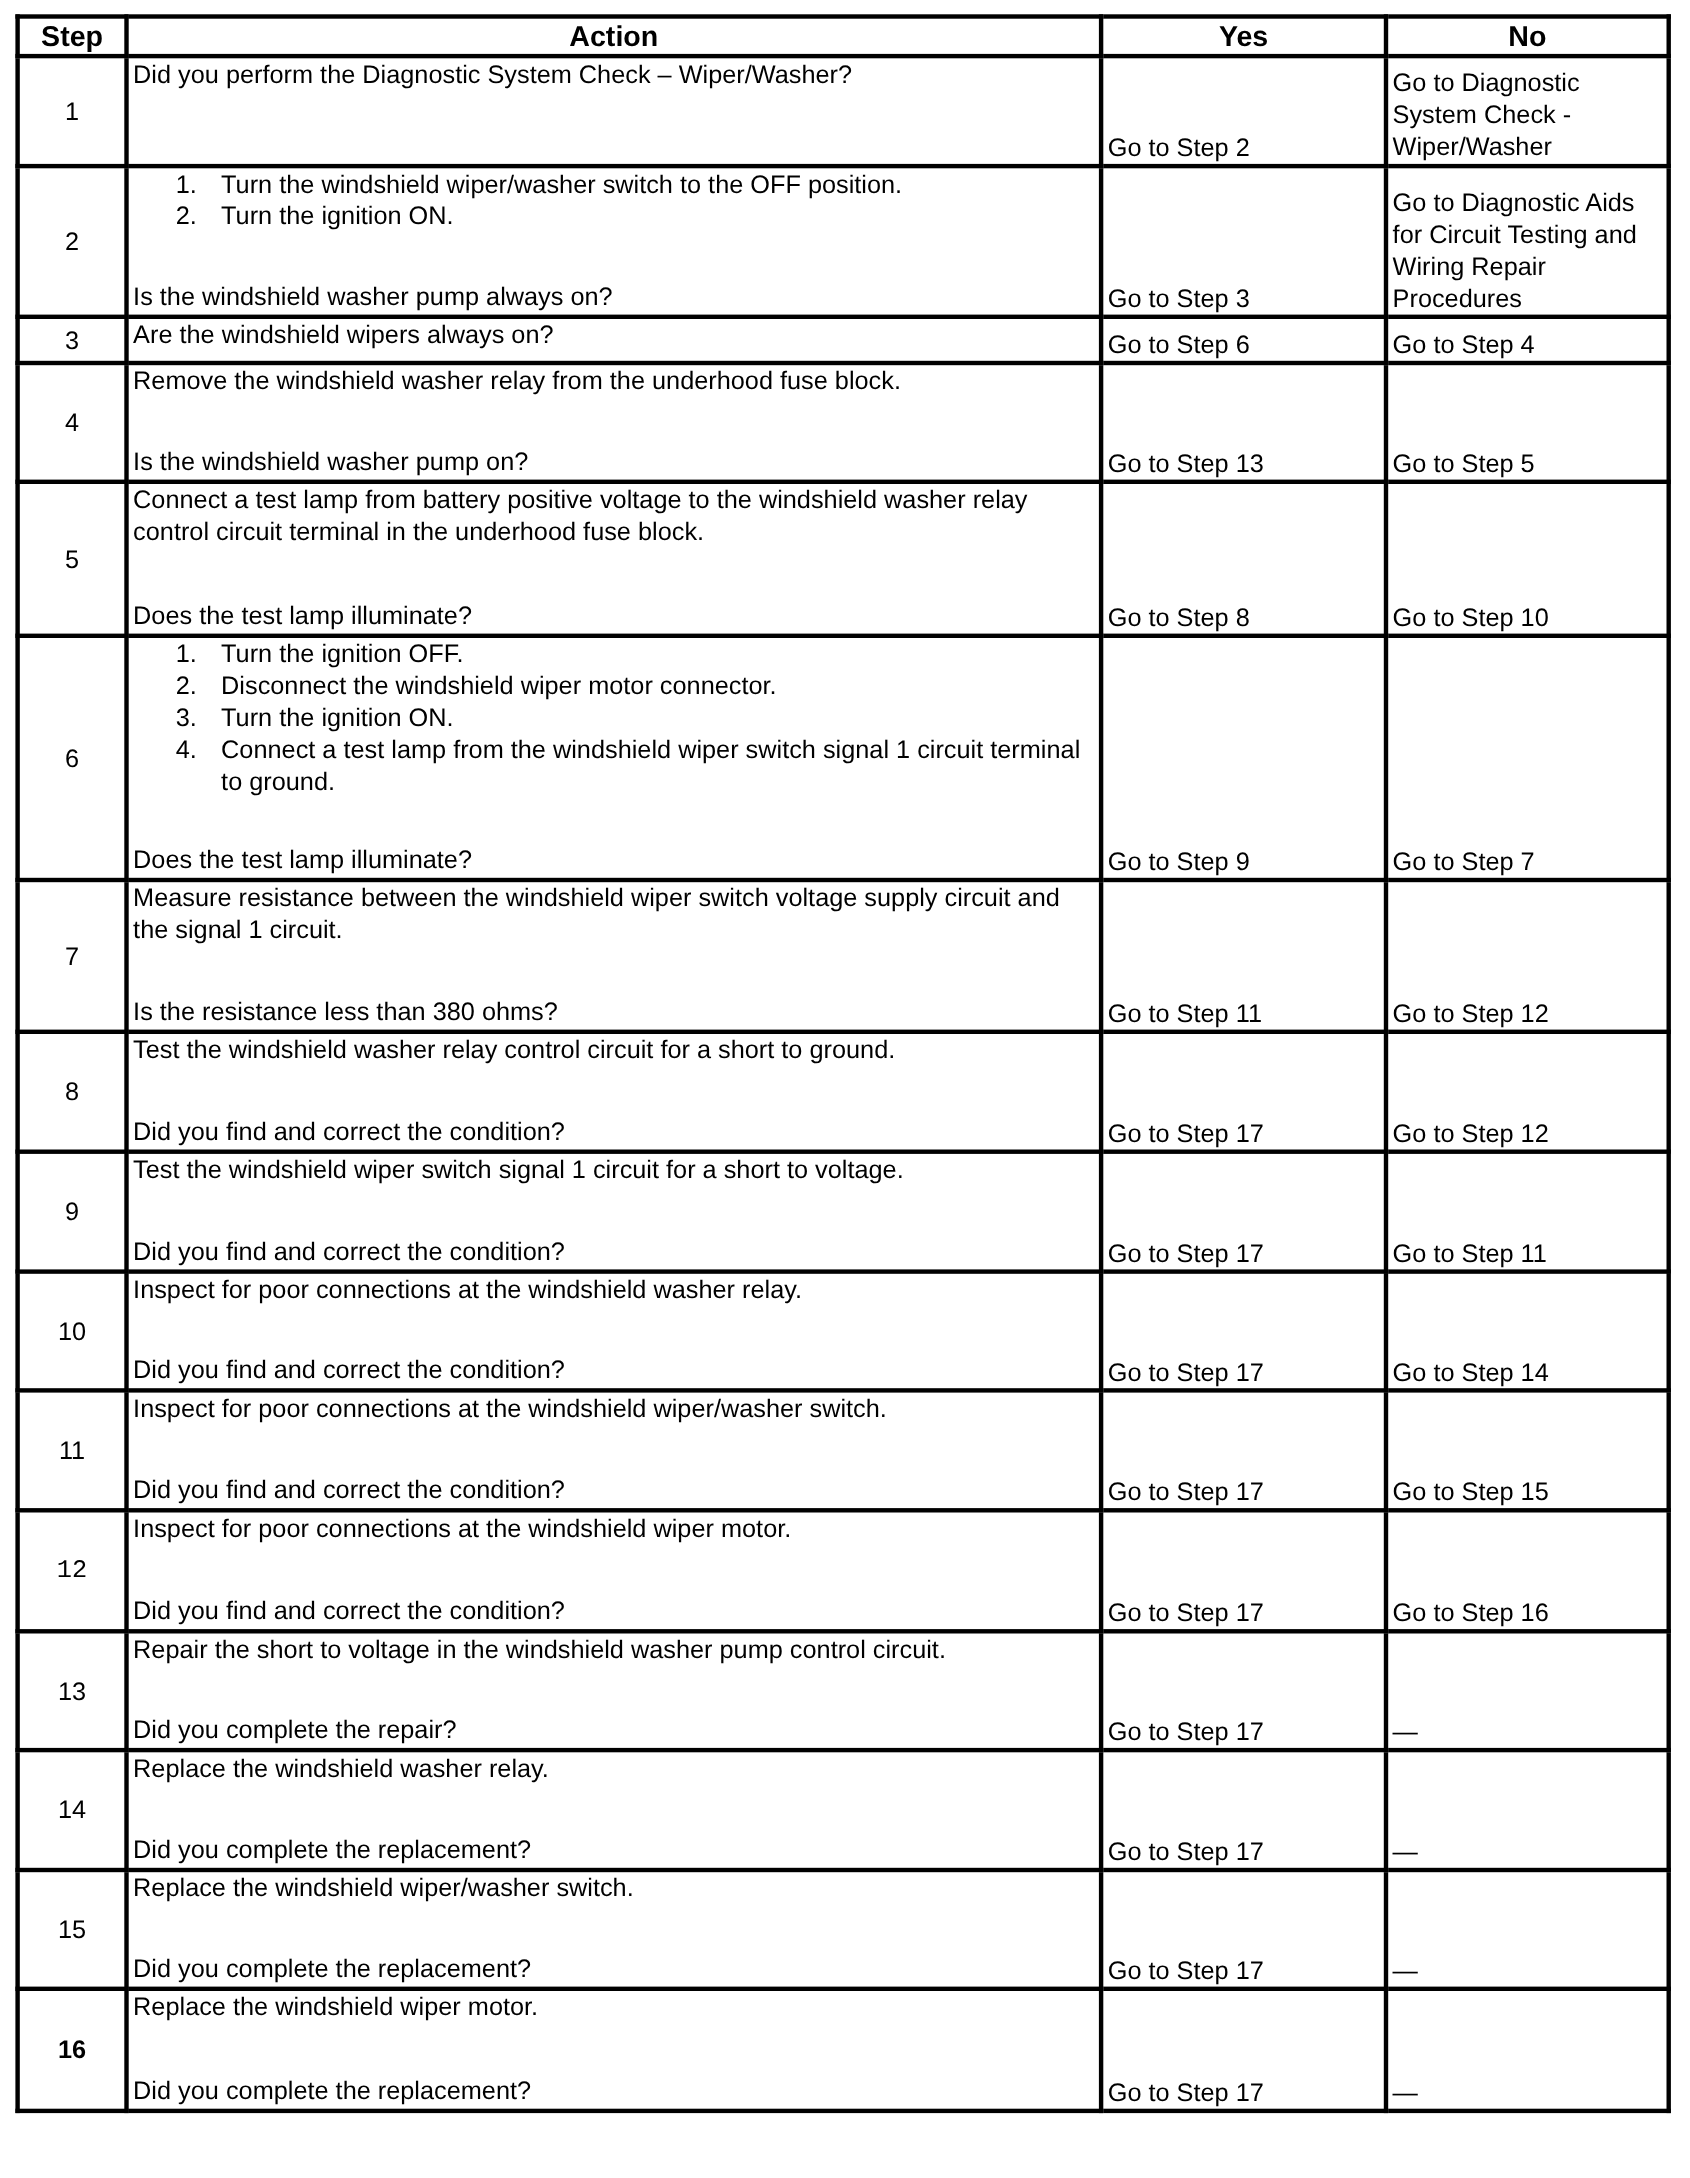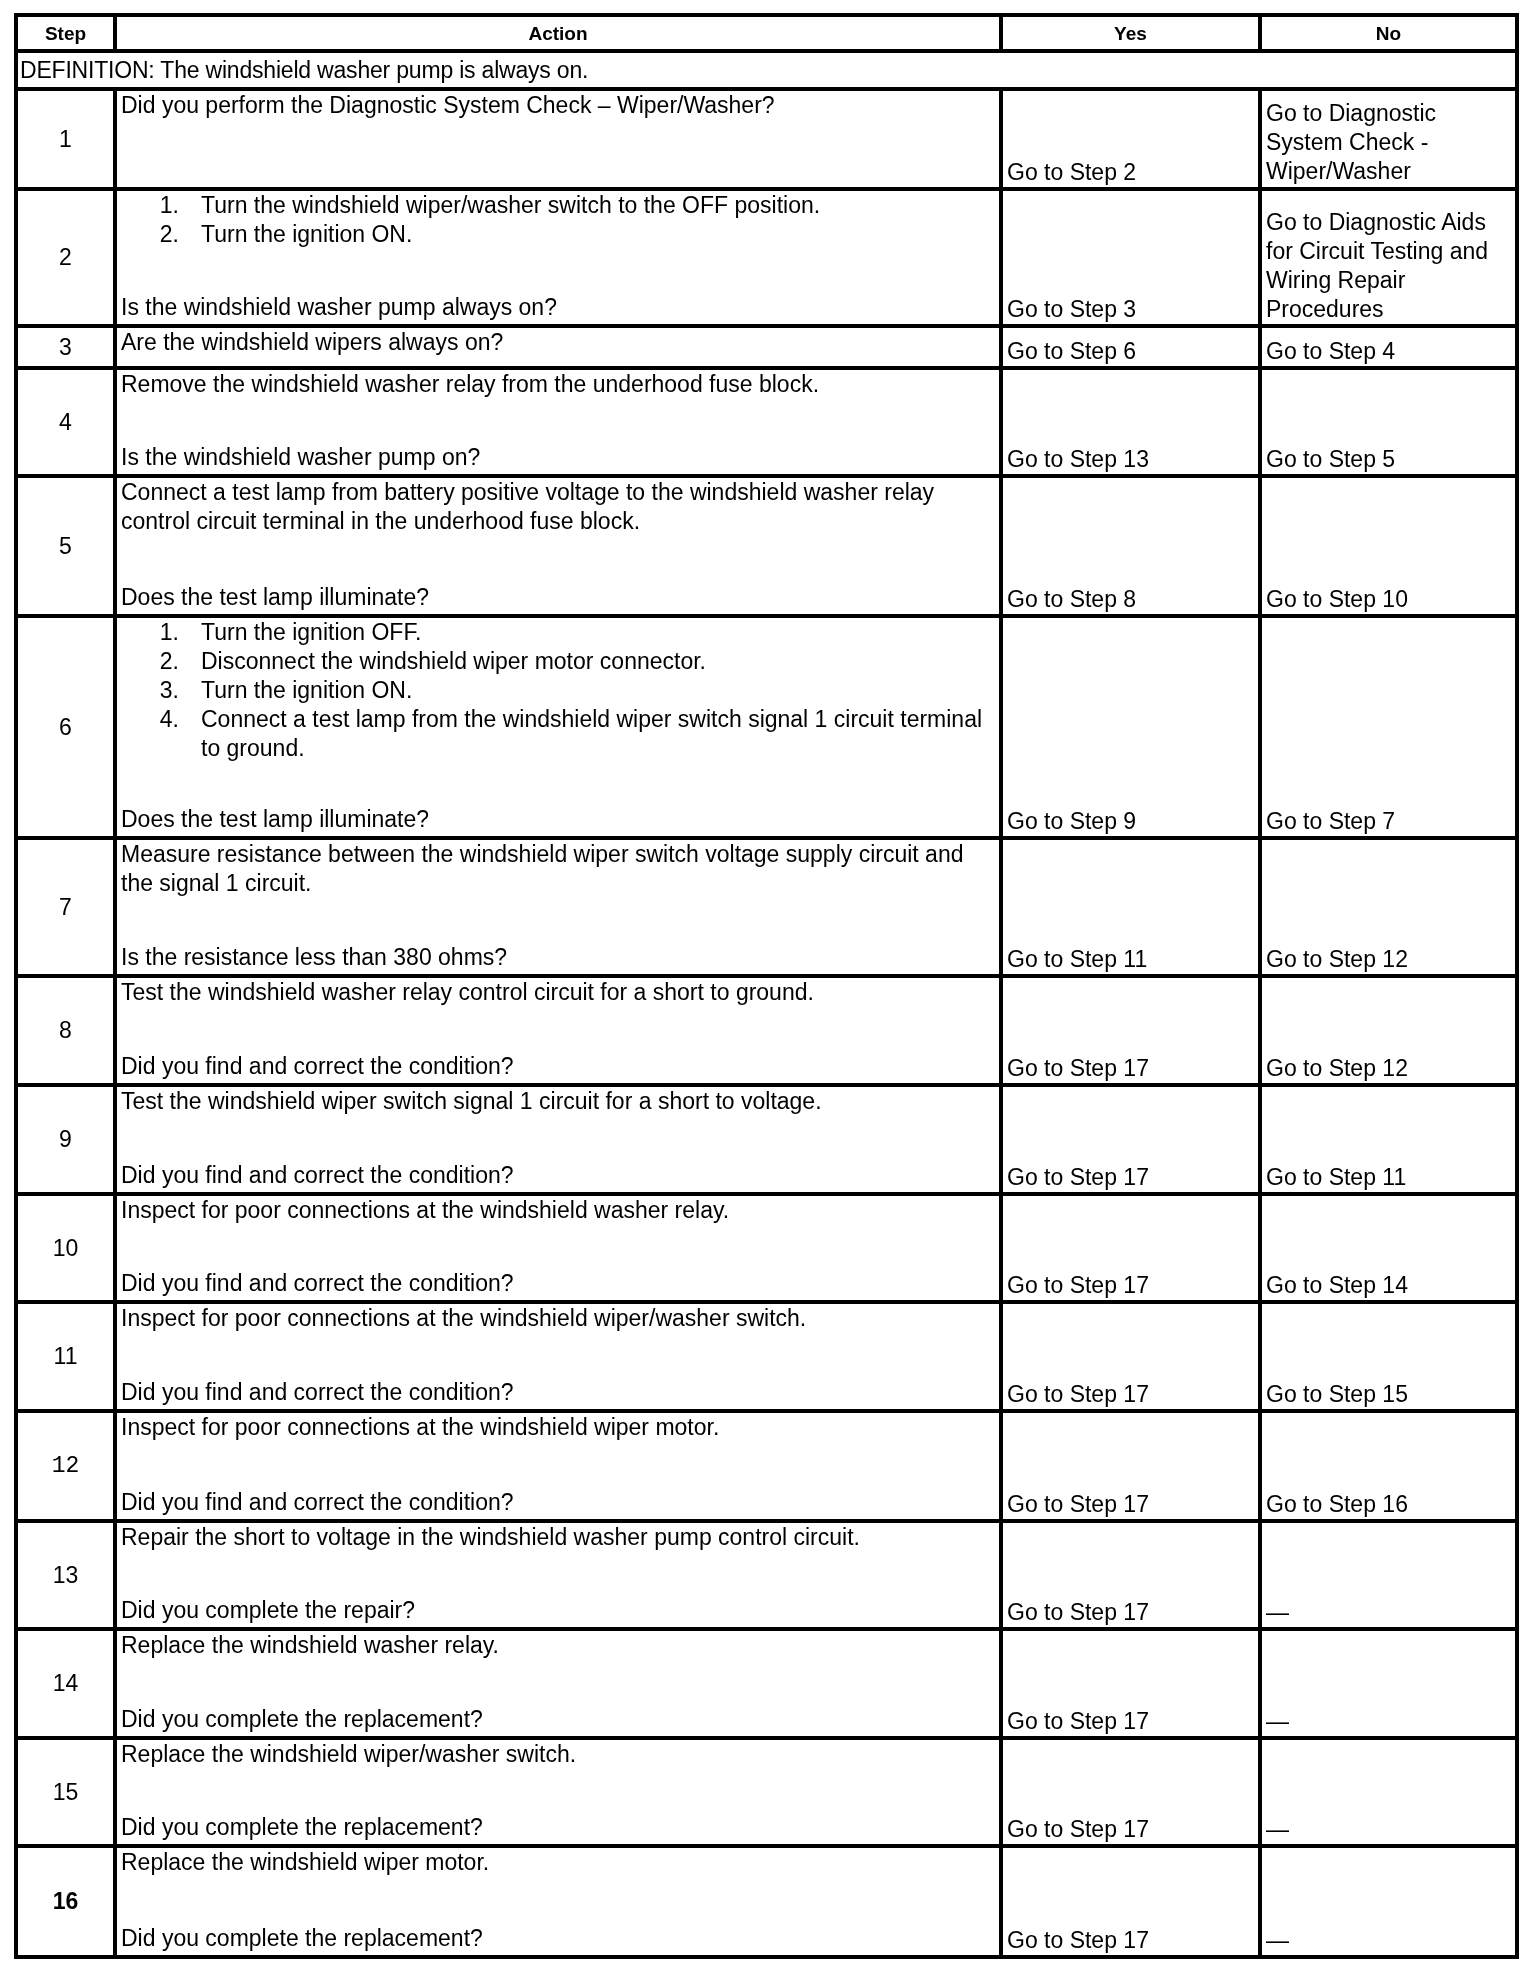--- a/index.html
+++ b/index.html
@@ -16,21 +16,21 @@
   table.diag td, table.diag th {
     border: 4px solid #000;
     padding: 0 4px;
     vertical-align: top;
     overflow: hidden;
   }
   col.c-step { width: 99px; }
   col.c-action { width: 886px; }
   col.c-yes { width: 259px; }
   col.c-no { width: 257px; }
-  th { font-weight: bold; vertical-align: middle !important; height: 32px; font-size: 19px; }
+  th { font-weight: bold; vertical-align: middle !important; height: 32px; font-size: 26px; }
   tr.def td { height: 34px; vertical-align: middle; padding-left: 2px; letter-spacing: -0.2px; }
   td.step { text-align: center; vertical-align: middle !important; }
   td.action { position: relative; padding: 2px 4px 0 4px; }
   td.yes, td.no { text-align: left; vertical-align: bottom !important; padding-bottom: 1px; }
   .act-wrap { display: flex; flex-direction: column; justify-content: space-between; height: 100%; }
   .instr { white-space: normal; }
   ol.substeps { margin: 0; padding: 0 0 0 0; list-style: none; }
   ol.substeps li { display: flex; }
   ol.substeps .num { width: 80px; text-align: right; padding-right: 22px; box-sizing: border-box; flex-shrink: 0; }
   ol.substeps .txt { flex: 1; }
@@ -48,23 +48,20 @@
   </colgroup>
   <thead>
     <tr>
       <th>Step</th>
       <th>Action</th>
       <th>Yes</th>
       <th>No</th>
     </tr>
   </thead>
   <tbody id="tbody">
-    <tr class="def">
-      <td colspan="4">DEFINITION: The windshield washer pump is always on.</td>
-    </tr>
   <tr>
         <td class="step" style="height: 96px;">1</td>
         <td class="action">
           <div class="act-wrap" style="height: 94px;">
             <div>
               <div class="question">Did you perform the Diagnostic System Check – Wiper/Washer?</div>
             </div>
           </div>
         </td>
         <td class="yes">Go to Step 2</td>

